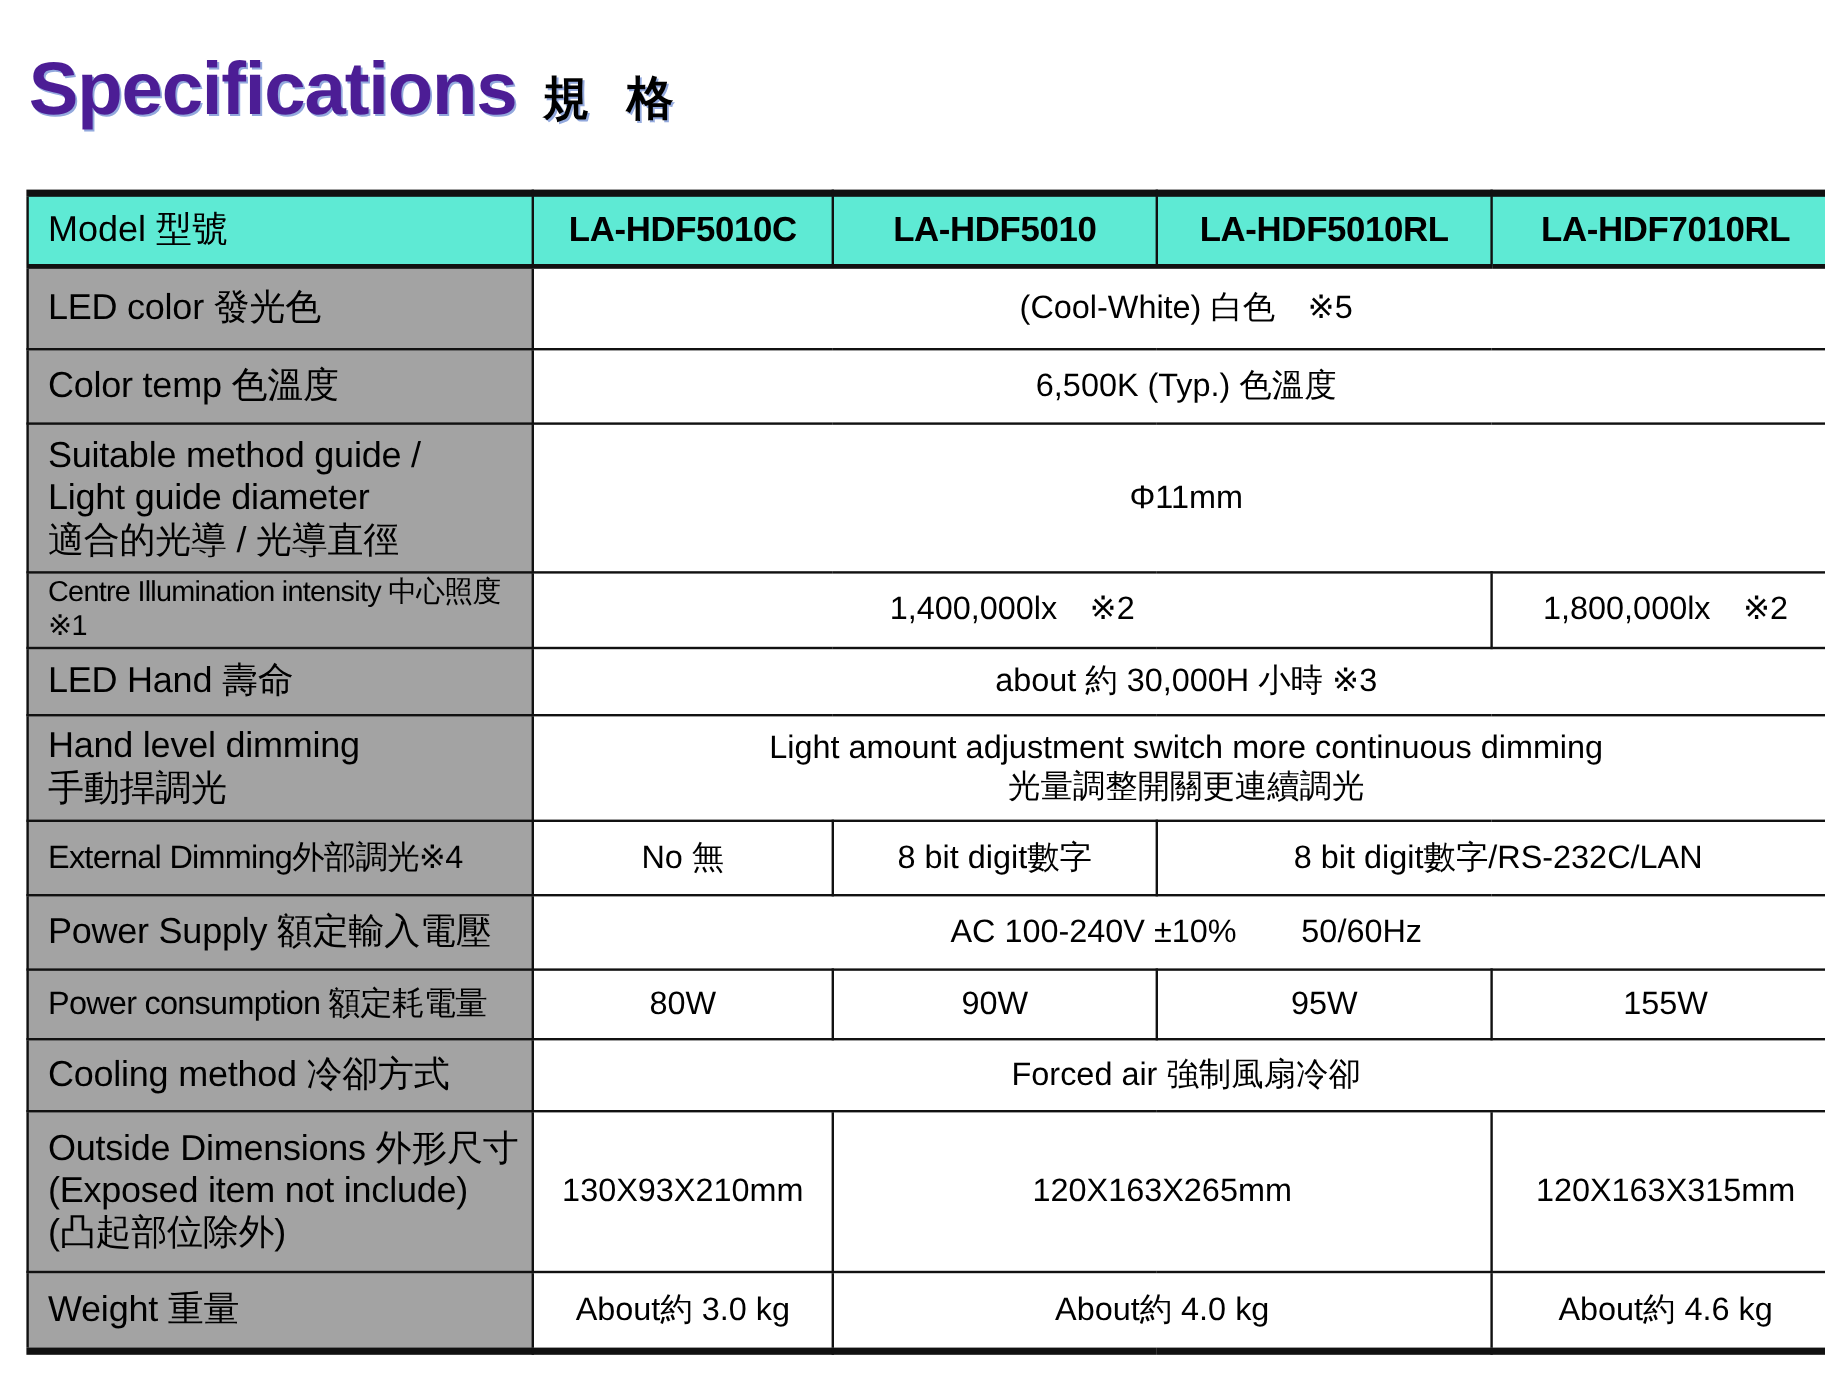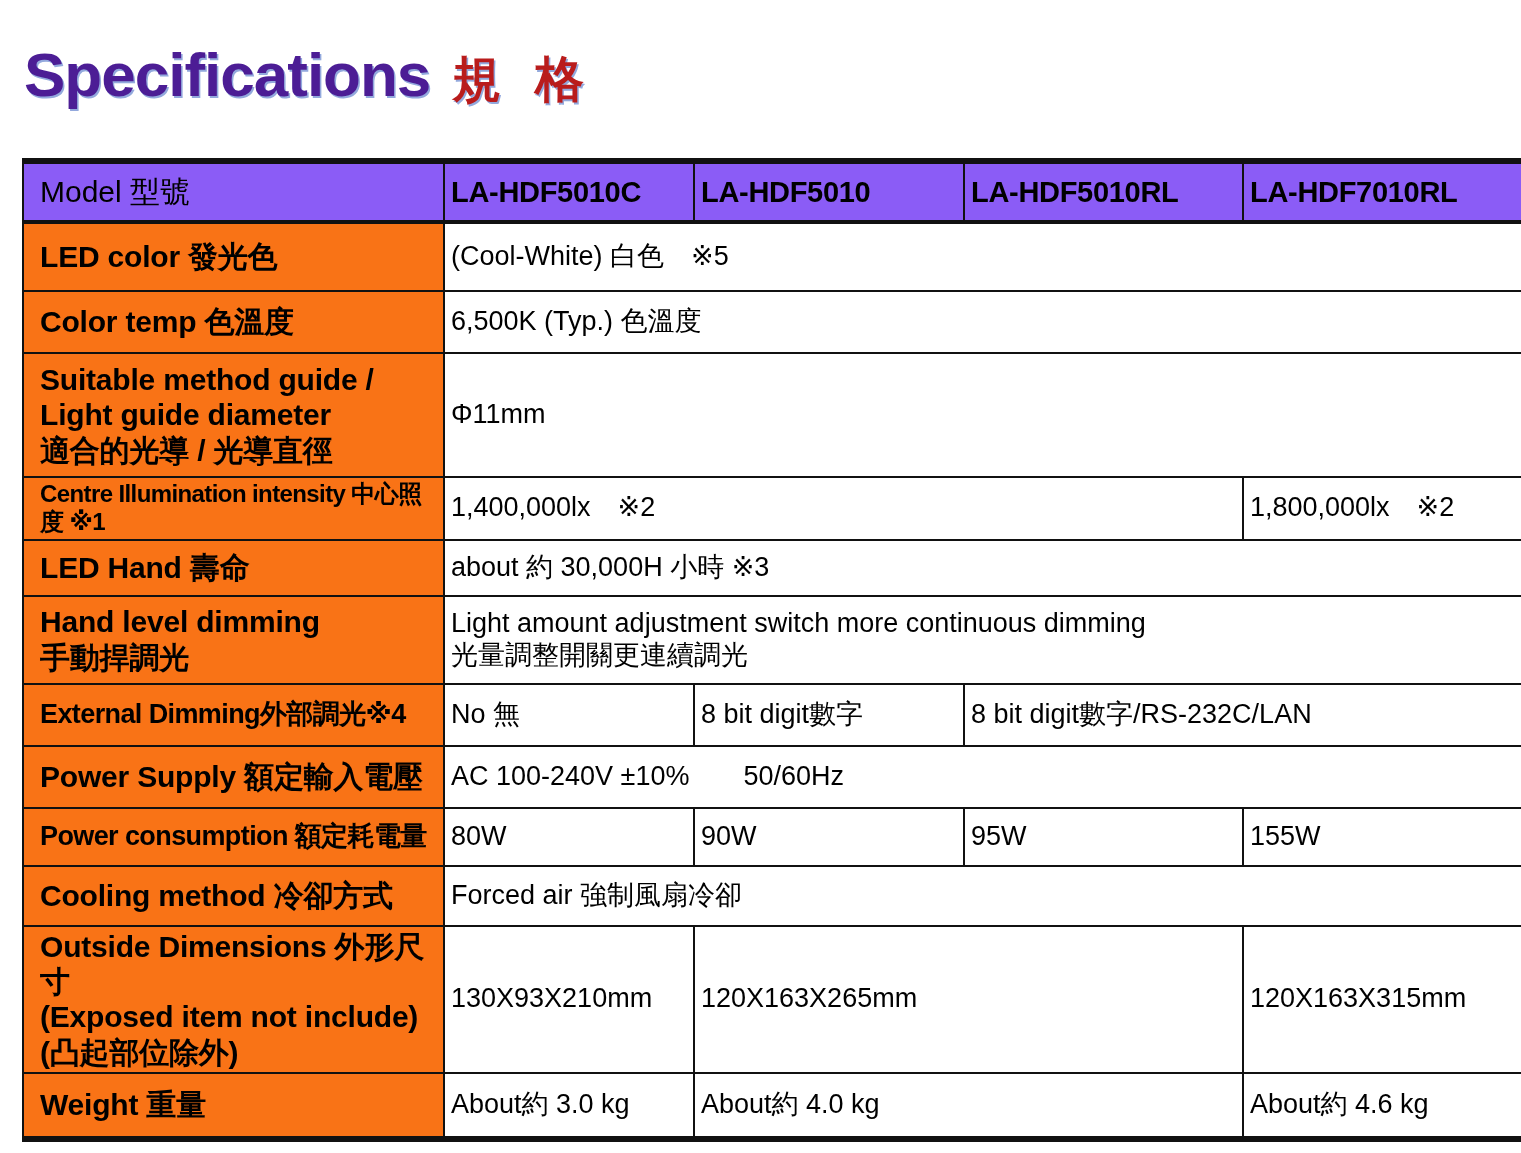--- a/index.html
+++ b/index.html
@@ -34,23 +34,23 @@
   }
   .title-en {
     font-size: 62px;
     font-weight: bold;
     color: #4c1d95;
     letter-spacing: -1px;
     text-shadow: 1.5px 1.5px 0 #93a9dd;
     line-height: 1;
   }
   .title-cn {
-    font-size: 49px;
+    font-size: 39px;
     font-weight: bold;
-    color: #b91c1c;
+    color: #000000;
     letter-spacing: 10px;
     text-shadow: 1.5px 1.5px 0 #93a9dd;
     line-height: 1;
   }
 
   
   .spec-table {
     position: absolute;
     left: 22px;
     top: 158px;
@@ -63,50 +63,49 @@
   .spec-table col.c-label { width: 421px; }
   .spec-table col.c1 { width: 250px; }
   .spec-table col.c2 { width: 270px; }
   .spec-table col.c3 { width: 279px; }
   .spec-table col.c4 { width: 290px; }
 
   .spec-table td {
     border: 2px solid #111;
     padding: 2px 6px;
     font-size: 27px;
-    text-align: left;
+    text-align: center;
     vertical-align: middle;
     background: #ffffff;
     line-height: 1.18;
   }
 
   
   tr.head-row td {
-    background: #8b5cf6;
+    background: #5eead4;
     font-weight: bold;
     font-size: 29px;
     height: 52px;
     border-top: none;
     border-bottom: 4px solid #111;
     letter-spacing: -0.3px;
   }
   tr.head-row td.label-cell {
     font-weight: normal;
     font-size: 30px;
     letter-spacing: 0;
   }
 
   
   td.label-cell {
-    background: #f97316;
+    background: #a3a3a3;
     text-align: left;
     padding-left: 16px;
     font-size: 30px;
     letter-spacing: -0.2px;
-    font-weight: bold;
   }
   td.label-cell.small {
     font-size: 24px;
     letter-spacing: -0.6px;
   }
   td.label-cell.tight {
     font-size: 27px;
     letter-spacing: -0.6px;
   }
 

